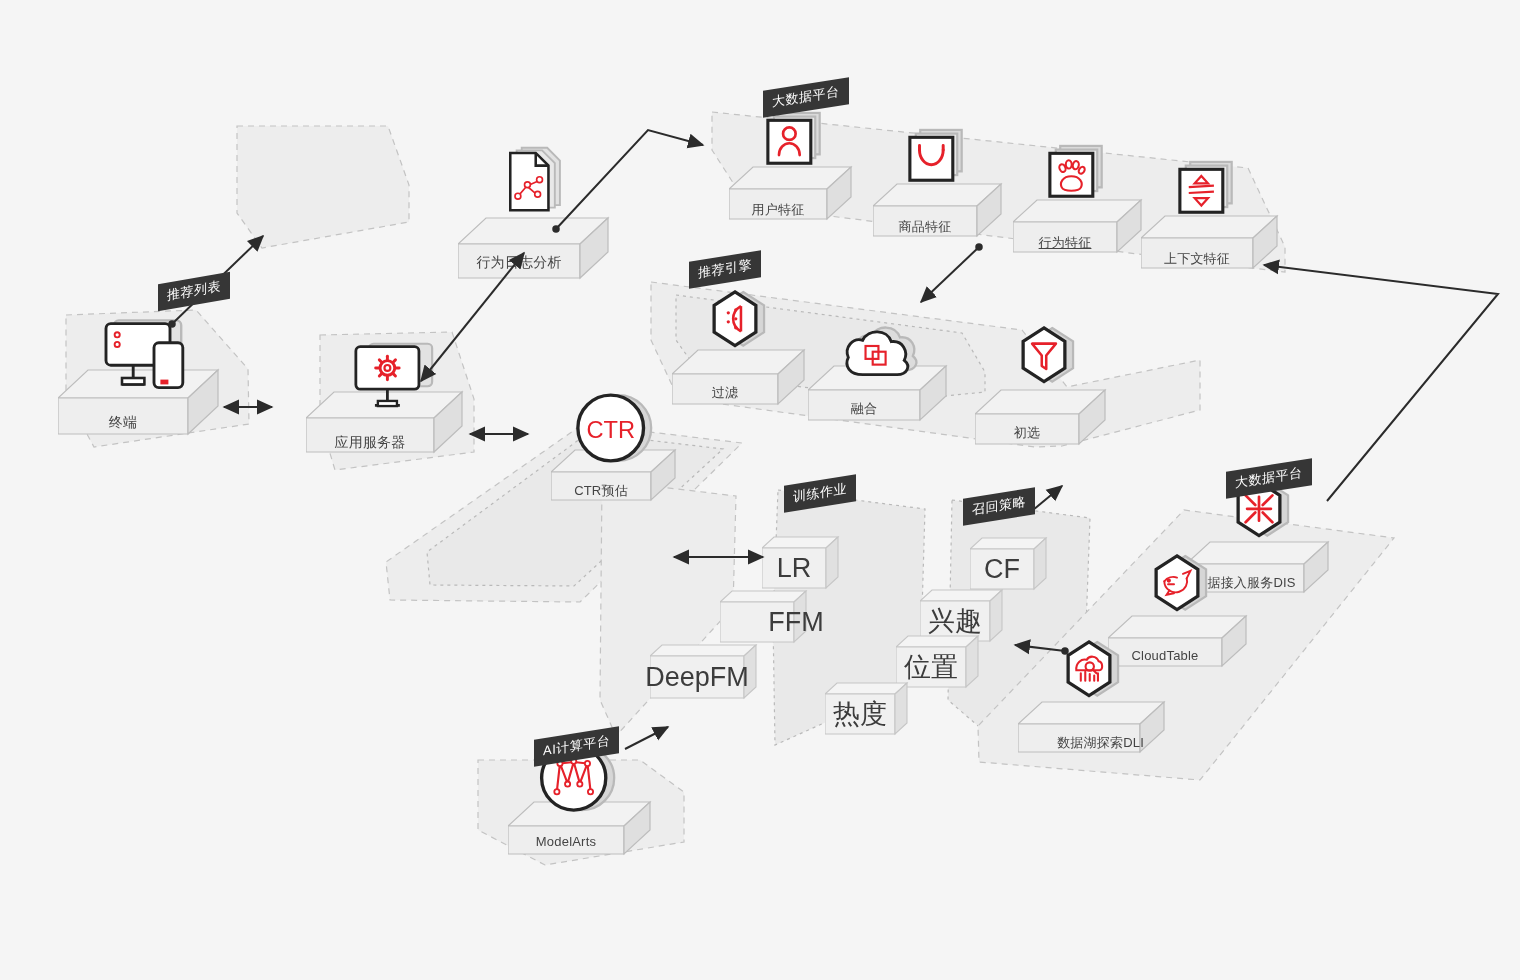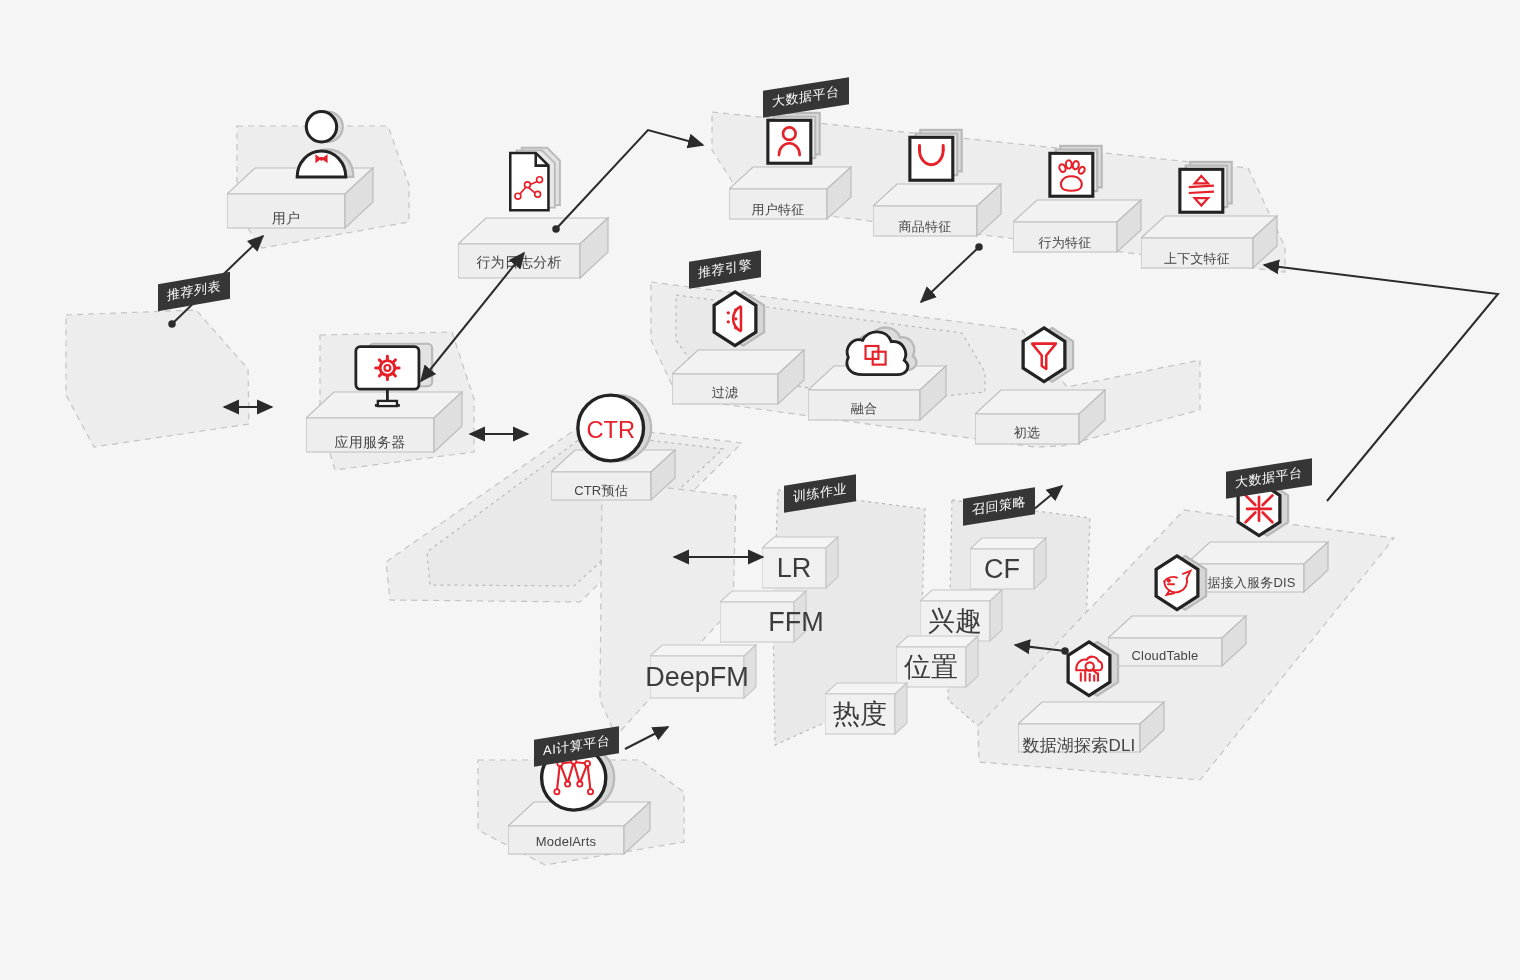--- a/index.html
+++ b/index.html
@@ -123,38 +123,40 @@
     <path class="ar" d="M625,749 L668,727"></path>
 
     <path class="ard" d="M1065,651 L1015,645"></path>
 
     <path class="ar" d="M1033,510 L1062,486"></path>
 
     <path class="ar" d="M1327,501 L1498,294 L1264,265"></path>
   </svg>
 
   <div id="nodes">
-      <div class="node" style="left: 227px; top: 166px; width: 150px; height: 66px;">
-  <svg viewBox="0 0 150 66" width="150" height="66" style="position:absolute;left:0;top:0;">
-    <path d="M28 2 L146 2 L118 28 L0 28 Z" fill="#f2f2f2" stroke="#bdbdbd" stroke-width="1.2"></path>
-    <path d="M0 28 L118 28 L118 62 L0 62 Z" fill="#eeeeee" stroke="#bdbdbd" stroke-width="1.2"></path>
-    <path d="M118 28 L146 2 L146 36 L118 62 Z" fill="#dfdfdf" stroke="#bdbdbd" stroke-width="1.2"></path>
-  </svg>
-        <div class="ico" style="left:58px;top:-62px;width:76px;height:76px;">
-        
-    <svg viewBox="0 0 100 100" width="100%" height="100%">
-      <circle cx="56" cy="30" r="20" fill="#d9d9d9" stroke="#b9b9b9" stroke-width="3"></circle>
-      <path d="M22 96 a28 30 0 0 1 68 0 z" fill="#d9d9d9" stroke="#b9b9b9" stroke-width="3"></path>
-      <circle cx="48" cy="30" r="20" fill="#fff" stroke="#232323" stroke-width="4"></circle>
-      <path d="M16 96 a30 32 0 0 1 64 0 z" fill="#fff" stroke="#232323" stroke-width="4"></path>
-      <path d="M40 66 l8 6 -8 6 z M56 66 l-8 6 8 6 z" fill="#e6212a"></path>
-      <circle cx="48" cy="72" r="2.6" fill="#e6212a"></circle>
-    </svg>
-     </div>
-        <div class="caption" style="left:0px;top:44px;width:118px;font-size:14px;">用户</div>
+      <div class="node" style="left: 58px; top: 368px; width: 164px; height: 70px;">
+  <svg viewBox="0 0 164 70" width="164" height="70" style="position:absolute;left:0;top:0;">
+    <path d="M30 2 L160 2 L130 30 L0 30 Z" fill="#f2f2f2" stroke="#bdbdbd" stroke-width="1.2"></path>
+    <path d="M0 30 L130 30 L130 66 L0 66 Z" fill="#eeeeee" stroke="#bdbdbd" stroke-width="1.2"></path>
+    <path d="M130 30 L160 2 L160 38 L130 66 Z" fill="#dfdfdf" stroke="#bdbdbd" stroke-width="1.2"></path>
+  </svg>
+        <div class="ico" style="left:40px;top:-62px;width:96px;height:96px;">
+        
+    <svg viewBox="0 0 120 100" width="100%" height="100%">
+      <rect x="20" y="8" width="84" height="54" rx="6" fill="#e2e2e2" stroke="#b9b9b9" stroke-width="3"></rect>
+      <rect x="10" y="12" width="80" height="52" rx="6" fill="#fff" stroke="#232323" stroke-width="3.6"></rect>
+      <circle cx="24" cy="26" r="3.2" fill="none" stroke="#e6212a" stroke-width="2.4"></circle>
+      <circle cx="24" cy="38" r="3.2" fill="none" stroke="#e6212a" stroke-width="2.4"></circle>
+      <path d="M44 64 l0 18 M30 88 l28 0" stroke="#232323" stroke-width="3.6" fill="none"></path>
+      <rect x="30" y="80" width="28" height="8" fill="#fff" stroke="#232323" stroke-width="3.2"></rect>
+      <rect x="70" y="36" width="36" height="56" rx="6" fill="#fff" stroke="#232323" stroke-width="3.6"></rect>
+      <rect x="78" y="82" width="10" height="6" fill="#e6212a"></rect>
+    </svg>
+     </div>
+        <div class="caption" style="left:0px;top:46px;width:130px;font-size:14px;">终端</div>
       </div>
       <div class="node" style="left: 306px; top: 390px; width: 160px; height: 66px;">
   <svg viewBox="0 0 160 66" width="160" height="66" style="position:absolute;left:0;top:0;">
     <path d="M28 2 L156 2 L128 28 L0 28 Z" fill="#f2f2f2" stroke="#bdbdbd" stroke-width="1.2"></path>
     <path d="M0 28 L128 28 L128 62 L0 62 Z" fill="#eeeeee" stroke="#bdbdbd" stroke-width="1.2"></path>
     <path d="M128 28 L156 2 L156 36 L128 62 Z" fill="#dfdfdf" stroke="#bdbdbd" stroke-width="1.2"></path>
   </svg>
         <div class="ico" style="left:44px;top:-58px;width:88px;height:88px;">
         
     <svg viewBox="0 0 120 100" width="100%" height="100%">
@@ -266,21 +268,21 @@
       <g fill="none" stroke="#e6212a" stroke-width="2.8">
         <ellipse cx="-12" cy="-9" rx="4" ry="5.4" transform="rotate(-22 -12 -9)"></ellipse>
         <ellipse cx="-3.5" cy="-14" rx="4" ry="5.6"></ellipse>
         <ellipse cx="6" cy="-13" rx="4" ry="5.6" transform="rotate(14 6 -13)"></ellipse>
         <ellipse cx="14" cy="-6" rx="3.6" ry="5" transform="rotate(32 14 -6)"></ellipse>
         <path d="M0 2 C-12 2 -16 11 -13 17 C-10 23 10 23 13 17 C16 11 12 2 0 2 Z"></path>
       </g>
             </g>
   </svg>
      </div>
-        <div class="caption" style="left:0px;top:36px;width:104px;font-size:13px;">行为特征</div>
+        <div class="caption" style="left:0px;top:36px;width:104px;font-size:13px;text-decoration:underline;">行为特征</div>
       </div>
       <div class="node" style="left: 1141px; top: 214px; width: 140px; height: 58px;">
   <svg viewBox="0 0 140 58" width="140" height="58" style="position:absolute;left:0;top:0;">
     <path d="M24 2 L136 2 L112 24 L0 24 Z" fill="#f2f2f2" stroke="#bdbdbd" stroke-width="1.2"></path>
     <path d="M0 24 L112 24 L112 54 L0 54 Z" fill="#eeeeee" stroke="#bdbdbd" stroke-width="1.2"></path>
     <path d="M112 24 L136 2 L136 32 L112 54 Z" fill="#dfdfdf" stroke="#bdbdbd" stroke-width="1.2"></path>
   </svg>
         <div class="ico" style="left:30px;top:-58px;width:74px;height:74px;">
         
   <svg viewBox="0 0 100 100" width="100%" height="100%">
@@ -440,21 +442,21 @@
     <g transform="translate(55,44)">
       <g stroke="#e6212a" stroke-width="2.8" fill="none" stroke-linecap="round">
         <path d="M-17 2 C-18 -8 -10 -14 -3 -12 C0 -18 10 -18 13 -10 C19 -9 19 2 14 2 Z"></path>
         <circle cx="1" cy="-3" r="5.6"></circle>
         <path d="M5 1 L10 6"></path>
         <path d="M-11 6 L-11 16 M-5 4 L-5 16 M1 7 L1 16 M7 9 L7 16 M12 6 L12 16"></path>
       </g>
             </g>
   </svg>
      </div>
-        <div class="caption" style="left:-4px;top:34px;width:130px;font-size:17px;">数据湖探索DLI</div>
+        <div class="caption" style="left:-4px;top:34px;width:130px;font-size:13px;text-align:right;">数据湖探索DLI</div>
       </div>
       <div class="node" style="left: 508px; top: 800px; width: 146px; height: 58px;">
   <svg viewBox="0 0 146 58" width="146" height="58" style="position:absolute;left:0;top:0;">
     <path d="M26 2 L142 2 L116 26 L0 26 Z" fill="#f2f2f2" stroke="#bdbdbd" stroke-width="1.2"></path>
     <path d="M0 26 L116 26 L116 54 L0 54 Z" fill="#eeeeee" stroke="#bdbdbd" stroke-width="1.2"></path>
     <path d="M116 26 L142 2 L142 30 L116 54 Z" fill="#dfdfdf" stroke="#bdbdbd" stroke-width="1.2"></path>
   </svg>
         <div class="ico" style="left:26px;top:-64px;width:84px;height:84px;">
         
     <svg viewBox="0 0 110 110" width="100%" height="100%">

